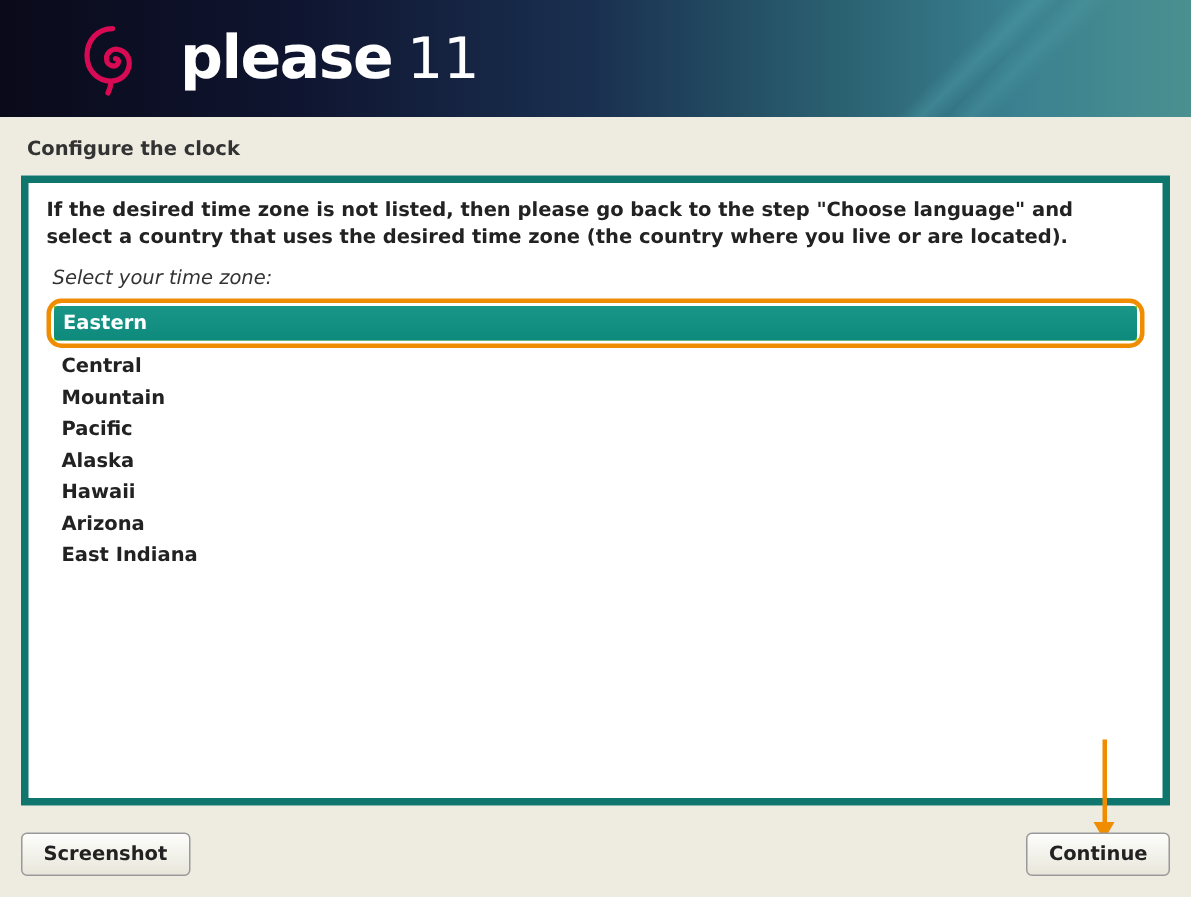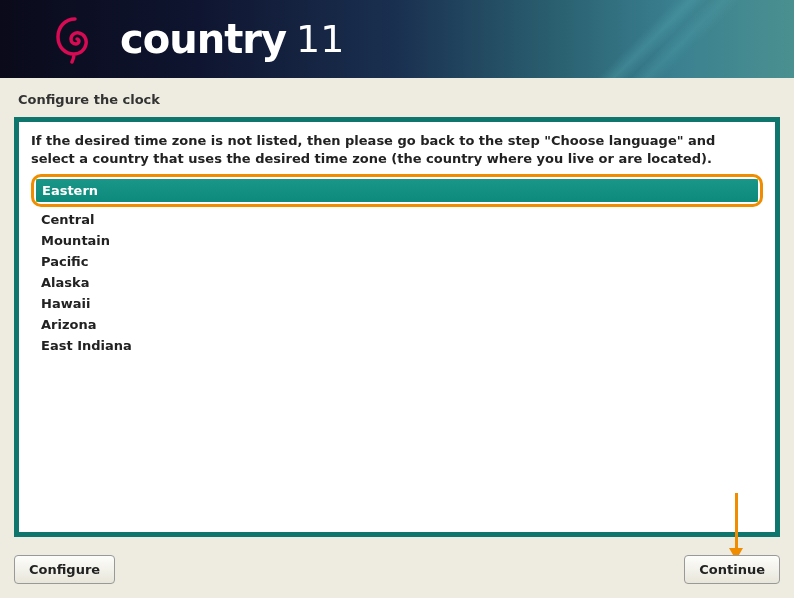--- a/index.html
+++ b/index.html
@@ -153,28 +153,29 @@
   </style>
 </head>
 <body>
 
 <div class="header">
   <span class="swirl-icon">
     <svg viewBox="0 0 50 50" xmlns="http://www.w3.org/2000/svg">
       <path d="M 25 5 C 15 5 8 13 8 23 C 8 33 15 40 24 40 C 30 40 35 36 36 30 C 37 25 34 20 29 19 C 25 18 21 21 21 25 C 21 28 23 30 26 30 C 28 30 29 28 29 27 C 29 26 28 25 27 25 M 24 40 C 24 42 23 46 22 48" stroke="#d70a53" stroke-width="3.5" fill="none" stroke-linecap="round"></path>
     </svg>
   </span>
-  <span class="brand-text">country</span>
+  <span class="brand-text">please</span>
   <span class="version-text">11</span>
 </div>
 
 <div class="page-title">Configure the clock</div>
 
 <div class="content-panel">
   <div class="instruction-text">If the desired time zone is not listed, then please go back to the step "Choose language" and select a country that uses the desired time zone (the country where you live or are located).</div>
+  <div class="prompt-label">Select your time zone:</div>
 
   <div class="listbox-wrapper">
     <div class="listbox">
       <div class="list-item selected">Eastern</div>
     </div>
   </div>
   <div class="remaining-list">
     <div class="list-item">Central</div>
     <div class="list-item">Mountain</div>
     <div class="list-item">Pacific</div>
@@ -185,18 +186,18 @@
   </div>
 </div>
 
 <div class="annotation-arrow">
   <div class="arrow-line"></div>
   <div class="arrow-head"></div>
 </div>
 
 <div class="button-bar">
   <div class="button-group">
-    <button class="btn">Configure</button>
+    <button class="btn">Screenshot</button>
   </div>
   <div class="button-group">
     <button class="btn">Continue</button>
   </div>
 </div>
 
 </body></html>

